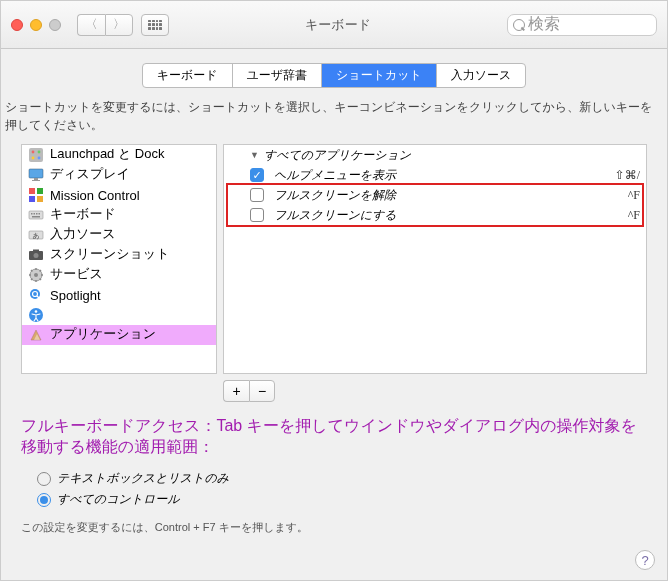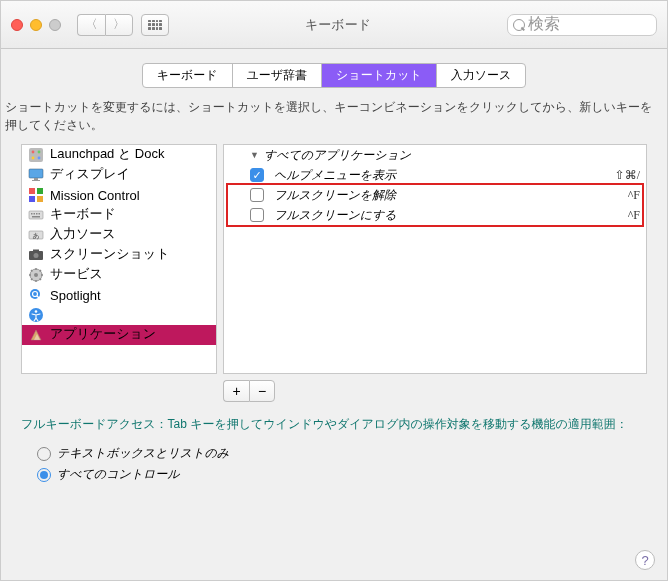--- a/index.html
+++ b/index.html
@@ -20,49 +20,49 @@
   .dotgrid i { background: #777; border-radius: 0.5px; }
   .title { flex: 1; text-align: center; font-size: 13px; color: #555; }
   .search { width: 150px; height: 22px; background: #fff; border: 1px solid #ccc; border-radius: 7px; font-size: 16px; padding: 0 6px 0 20px; position: relative; color: #999; display: flex; align-items: center; }
   .search::before { content: ""; position: absolute; left: 5px; top: 4px; width: 10px; height: 10px; border: 1.2px solid #999; border-radius: 50%; }
   .search::after { content: ""; position: absolute; left: 13px; top: 13px; width: 4px; height: 1.5px; background: #999; transform: rotate(45deg); }
 
   .tabs { display: flex; justify-content: center; margin: 14px 0 10px; }
   .segmented { display: flex; border: 1px solid #bbb; border-radius: 4px; overflow: hidden; background: #fff; }
   .segmented div { padding: 3px 14px; font-size: 12px; border-right: 1px solid #bbb; cursor: pointer; }
   .segmented div:last-child { border-right: none; }
-  .segmented .active { background: #8b5cf6; color: #fff; }
+  .segmented .active { background: #3b82f6; color: #fff; }
 
   .hint { font-size: 12px; color: #444; padding: 0 4px 10px; line-height: 1.5; }
 
   .panels { display: flex; padding: 0 20px; gap: 6px; }
   .panel { background: #fff; border: 1px solid #c8c8c8; height: 230px; overflow: auto; font-size: 13px; }
   .panel.left { width: 196px; }
   .panel.right { flex: 1; position: relative; }
 
   .row { display: flex; align-items: flex-end; padding: 2px 6px; gap: 6px; height: 20px; cursor: pointer; }
-  .row.selected { background: #be185d; }
+  .row.selected { background: #f0abfc; }
   .ic { width: 16px; height: 16px; display: inline-flex; align-items: center; justify-content: center; font-size: 12px; }
   .ic svg { width: 16px; height: 16px; }
 
   .rrow { display: flex; align-items: center; padding: 2px 6px; height: 20px; font-size: 12px; }
   .tri { width: 10px; font-size: 9px; color: #666; }
   .chk { width: 14px; height: 14px; border: 1px solid #888; border-radius: 3px; display: inline-flex; align-items: center; justify-content: center; background: #fff; margin-right: 6px; font-size: 11px; color: #fff; }
   .chk.on { background: #3b8fe9; border-color: #3b8fe9; }
   .rlabel { flex: 1; padding-left: 4px; font-style: italic; }
   .shortcut { font-size: 12px; color: #333; font-family: -apple-system; }
   .indent { padding-left: 26px; }
   .hlbox { position: absolute; border: 2px solid #d22; pointer-events: none; }
 
   .addremove { display: flex; margin: 6px 0 0 222px; }
   .addremove button { width: 26px; height: 22px; background: linear-gradient(#fff,#f0f0f0); border: 1px solid #bbb; font-size: 14px; }
   .addremove button:first-child { border-radius: 4px 0 0 4px; border-right: none; }
   .addremove button:last-child { border-radius: 0 4px 4px 0; }
 
-  .access { font-size: 12px; padding: 14px 20px 4px; color: #0f766e; }
+  .access { font-size: 16px; padding: 14px 20px 4px; color: #a21caf; }
   .radio-group { padding: 6px 36px; font-size: 12px; }
   .radio-row { display: flex; align-items: center; gap: 6px; padding: 2px 0; font-style: italic; }
   .radio { width: 14px; height: 14px; border: 1px solid #888; border-radius: 50%; display: inline-flex; align-items: center; justify-content: center; }
   .radio.on { border-color: #3b8fe9; }
   .radio.on::after { content: ""; width: 8px; height: 8px; background: #3b8fe9; border-radius: 50%; }
   .footnote { font-size: 11px; color: #555; padding: 4px 20px; }
 
   .help { position: absolute; right: 12px; bottom: 10px; width: 20px; height: 20px; border: 1px solid #bbb; border-radius: 50%; background: #fff; display: flex; align-items: center; justify-content: center; font-size: 13px; color: #7a6ea8; }
 </style>
 </head>
@@ -253,15 +253,16 @@
   <div class="radio-group" id="radios">
       <div class="radio-row">
         <span class="radio"></span>
         <span>テキストボックスとリストのみ</span>
       </div>
       <div class="radio-row">
         <span class="radio on"></span>
         <span>すべてのコントロール</span>
       </div>
     </div>
+  <div class="footnote">この設定を変更するには、Control + F7 キーを押します。</div>
 
   <div class="help">?</div>
 </div>
 
 </body></html>

